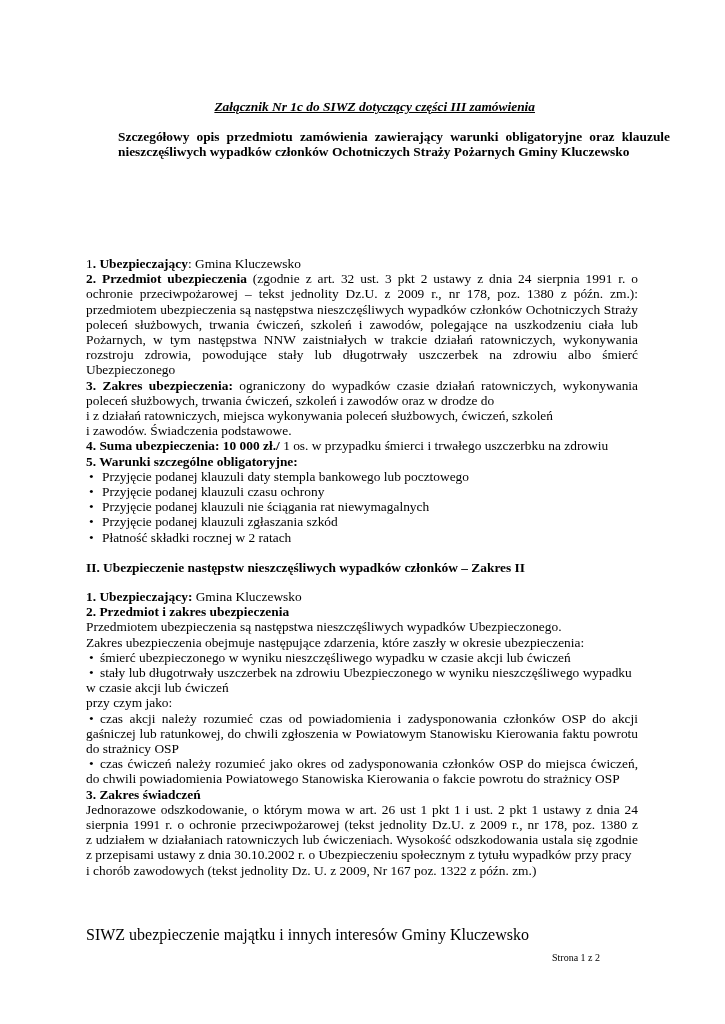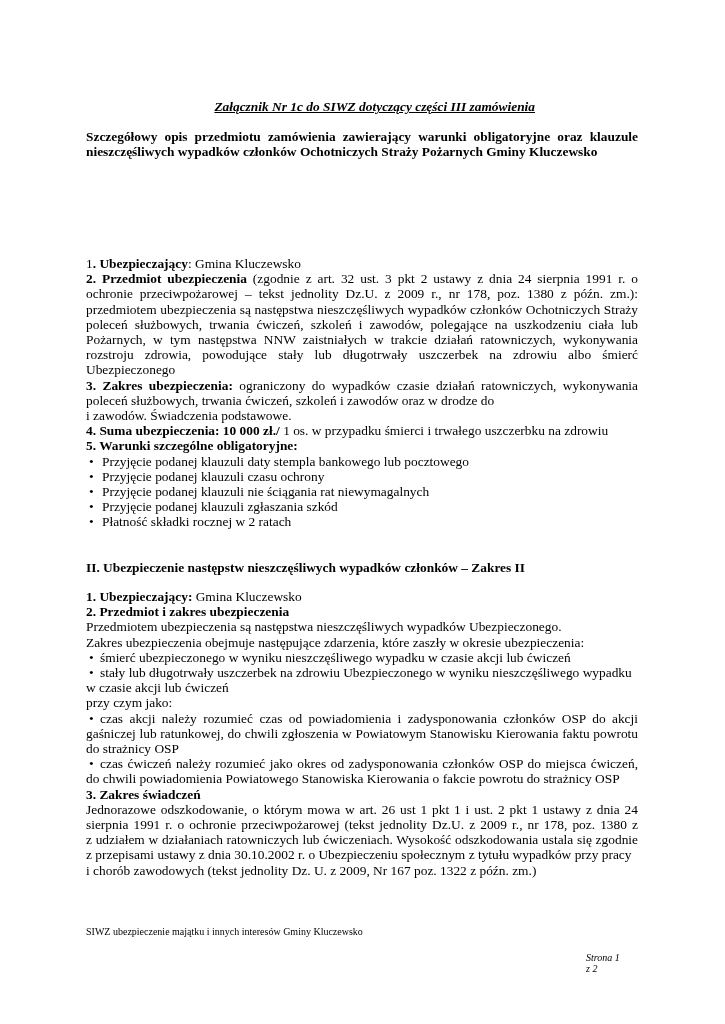--- a/index.html
+++ b/index.html
@@ -9,51 +9,52 @@
   .block { position: absolute; left: 86px; width: 552px; font-size: 13.4px; line-height: 15.2px; }
   .b { font-weight: bold; }
   .hdr { position: absolute; right: 87px; top: 99px; font-size: 13.4px; font-weight: bold;
          font-style: italic; text-decoration: underline; }
   .ln { display: block; white-space: nowrap; }
   .jl { display: block; text-align: justify; text-align-last: justify; white-space: normal; }
   .bul { display: block; padding-left: 16px; position: relative; white-space: nowrap; }
   .bul .dot { position: absolute; left: 3px; }
   .bul2 { display: block; position: relative; }
   .bul2 .dot { display: inline-block; width: 14px; padding-left: 3px; box-sizing: border-box; }
-  .footer { position: absolute; left: 86px; top: 926px; font-size: 10px; }
-  .pagenum { position: absolute; left: 586px; top: 952px; font-size: 10px; font-style: italic; }
+  .footer { position: absolute; left: 86px; top: 926px; font-size: 16px; }
+  .pagenum { position: absolute; left: 552px; top: 952px; font-size: 10px; }
 </style>
 </head>
 <body>
 
 <div class="page">
 
   <div class="hdr">Załącznik Nr 1c do SIWZ dotyczący części III zamówienia</div>
 
-  <div class="block b" style="top:129px;">
+  <div class="block b" style="top:129px;margin-left:32px;">
     <span class="jl">Szczegółowy opis przedmiotu zamówienia zawierający warunki obligatoryjne oraz klauzule</span>
     <span class="ln">nieszczęśliwych wypadków członków Ochotniczych Straży Pożarnych Gminy Kluczewsko</span>
   </div>
 
   <div class="block b" style="top:211px;">
   </div>
 
   <div class="block" style="top:256px;">
     <span class="ln"><span>1</span><span class="b">. Ubezpieczający</span><span>:</span><span> Gmina Kluczewsko</span></span>
 
     <span class="jl"><span class="b">2. Przedmiot ubezpieczenia</span><span> (zgodnie z art. 32 ust. 3 pkt 2 ustawy z dnia 24 sierpnia 1991 r. o</span></span>
     <span class="jl">ochronie przeciwpożarowej – tekst jednolity Dz.U. z 2009 r., nr 178, poz. 1380 z późn. zm.):</span>
     <span class="jl">przedmiotem ubezpieczenia są następstwa nieszczęśliwych wypadków członków Ochotniczych Straży</span>
     <span class="jl">poleceń służbowych, trwania ćwiczeń, szkoleń i zawodów, polegające na uszkodzeniu ciała lub</span>
     <span class="jl">Pożarnych, w tym następstwa NNW zaistniałych w trakcie działań ratowniczych, wykonywania</span>
     <span class="jl">rozstroju zdrowia, powodujące stały lub długotrwały uszczerbek na zdrowiu albo śmierć</span>
     <span class="ln">Ubezpieczonego</span>
 
     <span class="jl"><span class="b">3. Zakres ubezpieczenia:</span><span> ograniczony do wypadków czasie działań ratowniczych, wykonywania</span></span>
     <span class="ln">poleceń służbowych, trwania ćwiczeń, szkoleń i zawodów oraz w drodze do</span>
+    <span class="ln">i z działań ratowniczych, miejsca wykonywania poleceń służbowych, ćwiczeń, szkoleń</span>
     <span class="ln">i zawodów. Świadczenia podstawowe.</span>
 
     <span class="ln"><span class="b">4. Suma ubezpieczenia: 10 000 zł./</span><span> 1 os. w przypadku śmierci i trwałego uszczerbku na zdrowiu</span></span>
 
     <span class="ln b">5. Warunki szczególne obligatoryjne:</span>
     <span class="bul"><span class="dot">•</span><span>Przyjęcie podanej klauzuli daty stempla bankowego lub pocztowego</span></span>
     <span class="bul"><span class="dot">•</span><span>Przyjęcie podanej klauzuli czasu ochrony</span></span>
     <span class="bul"><span class="dot">•</span><span>Przyjęcie podanej klauzuli nie ściągania rat niewymagalnych</span></span>
     <span class="bul"><span class="dot">•</span><span>Przyjęcie podanej klauzuli zgłaszania szkód</span></span>
     <span class="bul"><span class="dot">•</span><span>Płatność składki rocznej w 2 ratach</span></span>

